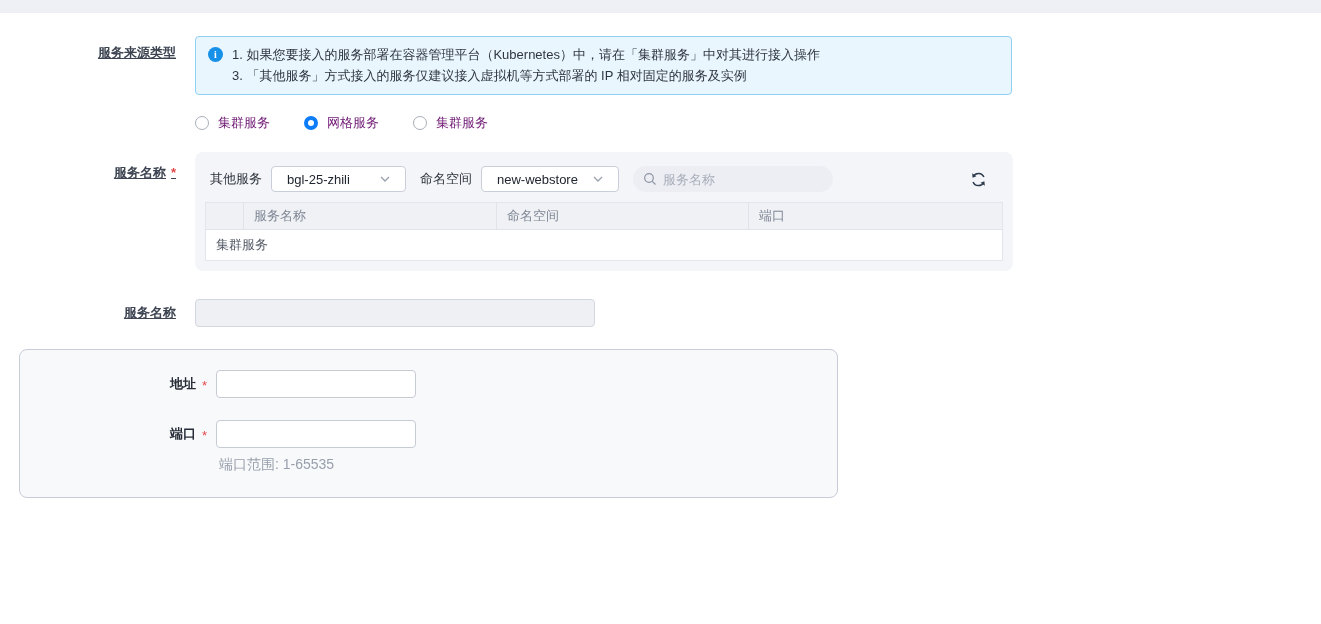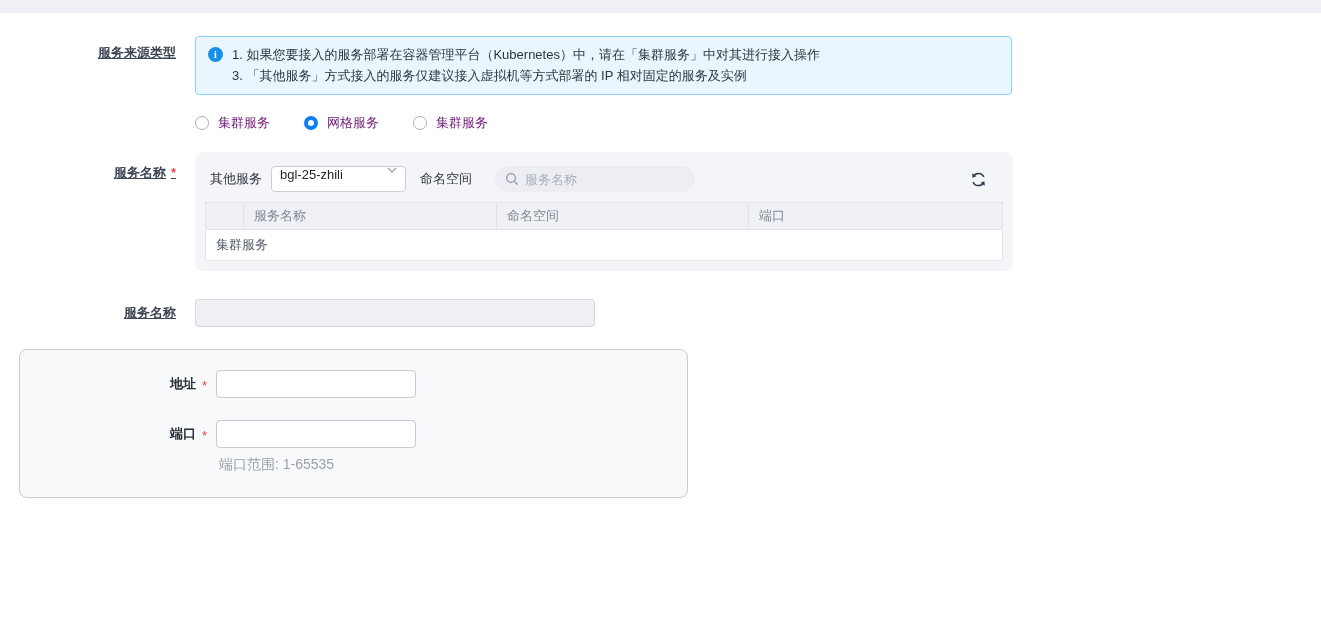--- a/index.html
+++ b/index.html
@@ -27,21 +27,21 @@
   .radio-dot { width:14px; height:14px; border-radius:50%; border:1px solid #a8aeb8; background:#fff; }
   .radio-item.selected .radio-dot { border:4px solid #0d7dfb; }
   .radio-label { margin-left:9px; font-size:13px; color:#701a75; }
 
   
   .svc-panel { margin-top:18px; width:818px; background:#f4f5f8; border-radius:8px;
     padding:14px 10px 10px 10px; }
   .filter-row { display:flex; align-items:center; height:26px; margin:0 0 10px 5px; }
   .filter-label { font-size:13px; color:#2c323c; margin-right:9px; }
   .select-box { height:26px; background:#fff; border:1px solid #c9ced8; border-radius:4px;
-    display:flex; justify-content:space-between; padding:0 8px;
+    display:flex; align-items:center; justify-content:space-between; padding:0 15px;
     font-size:13px; color:#20262f; cursor:pointer; }
   .select-mesh { width:135px; }
   .select-ns { width:138px; margin-right:0; }
   .filter-label.ns { margin-left:14px; }
   .search-pill { margin-left:14px; width:200px; height:26px; border-radius:13px;
     background:#eceef3; display:flex; align-items:center; padding:0 10px; gap:6px; }
   .search-pill input { flex:1; border:none; outline:none; background:transparent;
     font-size:13px; color:#394050; font-family:inherit; }
   .search-pill input::placeholder { color:#a8aeba; }
   .refresh-btn { margin-left:auto; margin-right:16px; background:none; border:none;
@@ -57,21 +57,21 @@
     font-size:13px; color:#545b66; background:#fff; }
 
   
   .name-row { margin-top:28px; align-items:center; }
   .name-input { width:400px; height:28px; background:#eef0f4; border:1px solid #d3d7df;
     border-radius:4px; padding:0 8px; font-size:13px; color:#555; font-family:inherit; }
 
   
   .conn-row { margin-top:22px; }
   .conn-row .flabel { padding-top:8px; }
-  .conn-panel { width:669px; background:#f8f9fb; border:1px solid #c7ccd6; border-radius:8px;
+  .conn-panel { width:819px; background:#f8f9fb; border:1px solid #c7ccd6; border-radius:8px;
     padding:20px 0 23px 0; }
   .crow { display:flex; align-items:center; }
   .crow + .crow { margin-top:22px; }
   .clabel { width:176px; text-align:right; font-size:13px; font-weight:600; color:#262c36; }
   .cstar, .fstar { color:#e3484a; font-size:13px; }
   .cstar { margin:2px 9px 0 6px; }
   .fstar { margin-left:5px; }
   .cinput { width:200px; height:28px; background:#fff; border:1px solid #c6cbd4;
     border-radius:4px; padding:0 8px; font-size:13px; color:#20262f; font-family:inherit; outline:none; }
   .chint { margin:8px 0 0 199px; font-size:14px; color:#99a0ac; }
@@ -122,20 +122,28 @@
           <span class="filter-label">其他服务</span>
           <div class="select-box select-mesh">
             <span>bgl-25-zhili</span>
             <span>
               <svg width="10" height="6" viewBox="0 0 10 6">
                   <polyline points="1,1 5,5 9,1" fill="none" stroke="#9aa1ae" stroke-width="1.3"></polyline>
                 </svg>
             </span>
           </div>
           <span class="filter-label ns">命名空间</span>
+          <div class="select-box select-ns">
+            <span>new-webstore</span>
+            <span>
+              <svg width="10" height="6" viewBox="0 0 10 6">
+                  <polyline points="1,1 5,5 9,1" fill="none" stroke="#9aa1ae" stroke-width="1.3"></polyline>
+                </svg>
+            </span>
+          </div>
           <div class="search-pill">
             <span>
               <svg width="14" height="14" viewBox="0 0 14 14">
                 <circle cx="6" cy="6" r="4.3" fill="none" stroke="#8d94a2" stroke-width="1.2"></circle>
                 <line x1="9.3" y1="9.3" x2="12.5" y2="12.5" stroke="#8d94a2" stroke-width="1.2"></line>
               </svg>
             </span>
             <input type="text" placeholder="服务名称" style="">
           </div>
           <button class="refresh-btn">

